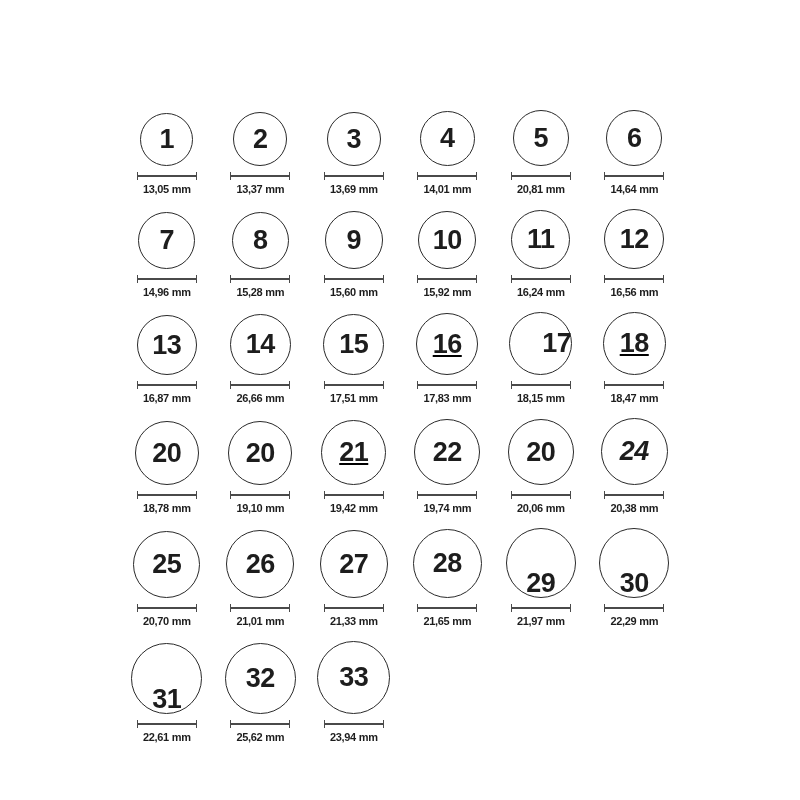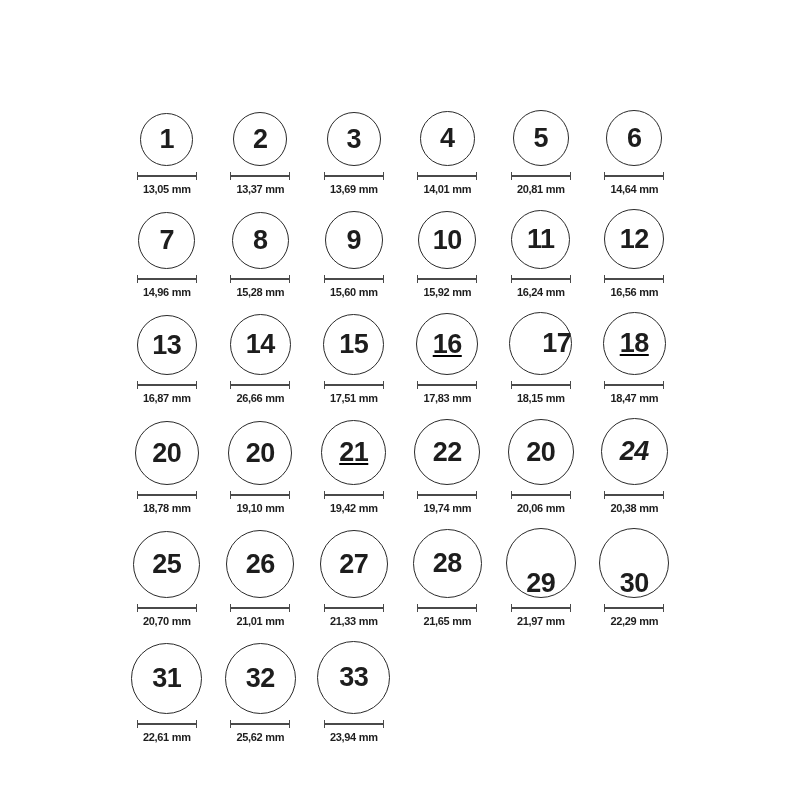--- a/index.html
+++ b/index.html
@@ -310,21 +310,21 @@
 
   <div class="cell">
     <div class="circle" style="width: 70px; height: 70px; align-items: flex-end;">
       <span class="num">30</span>
     </div>
     <div class="dimline"></div>
     <div class="mmlabel">22,29 mm</div>
   </div>
 
   <div class="cell">
-    <div class="circle" style="width: 71px; height: 71px;">
+    <div class="circle" style="width: 71px; height: 71px; align-items: flex-end;">
       <span class="num">31</span>
     </div>
     <div class="dimline"></div>
     <div class="mmlabel">22,61 mm</div>
   </div>
 
   <div class="cell">
     <div class="circle" style="width: 71px; height: 71px;">
       <span class="num">32</span>
     </div>

